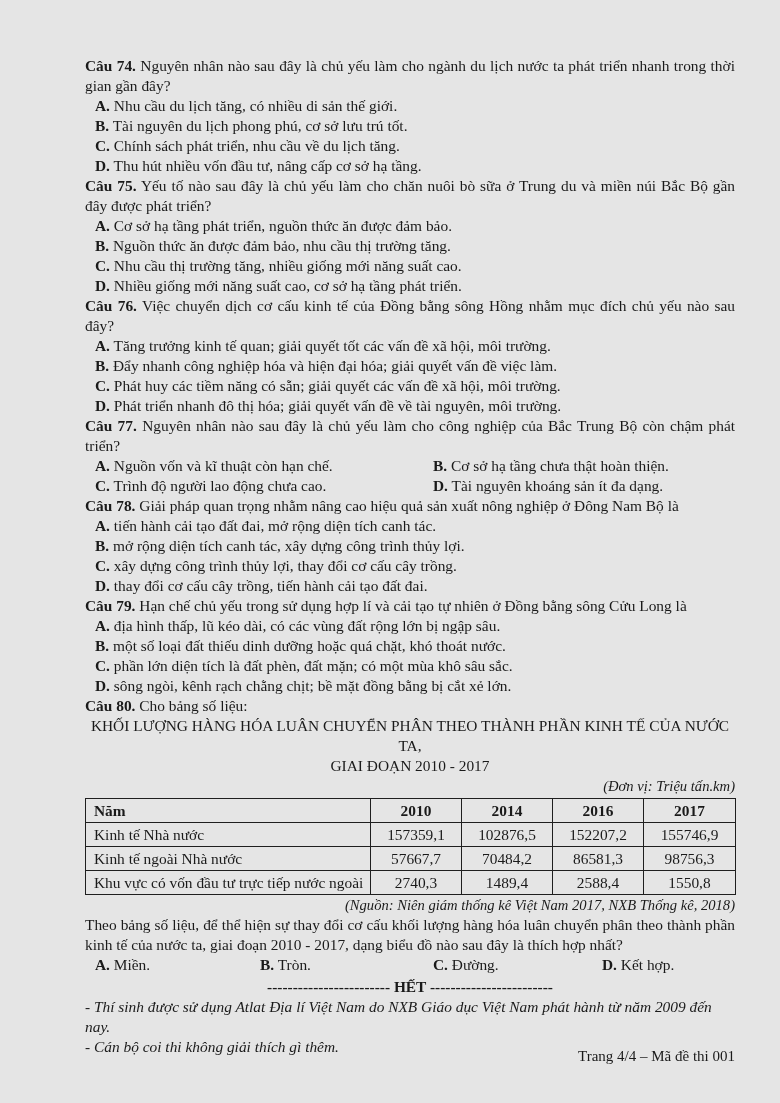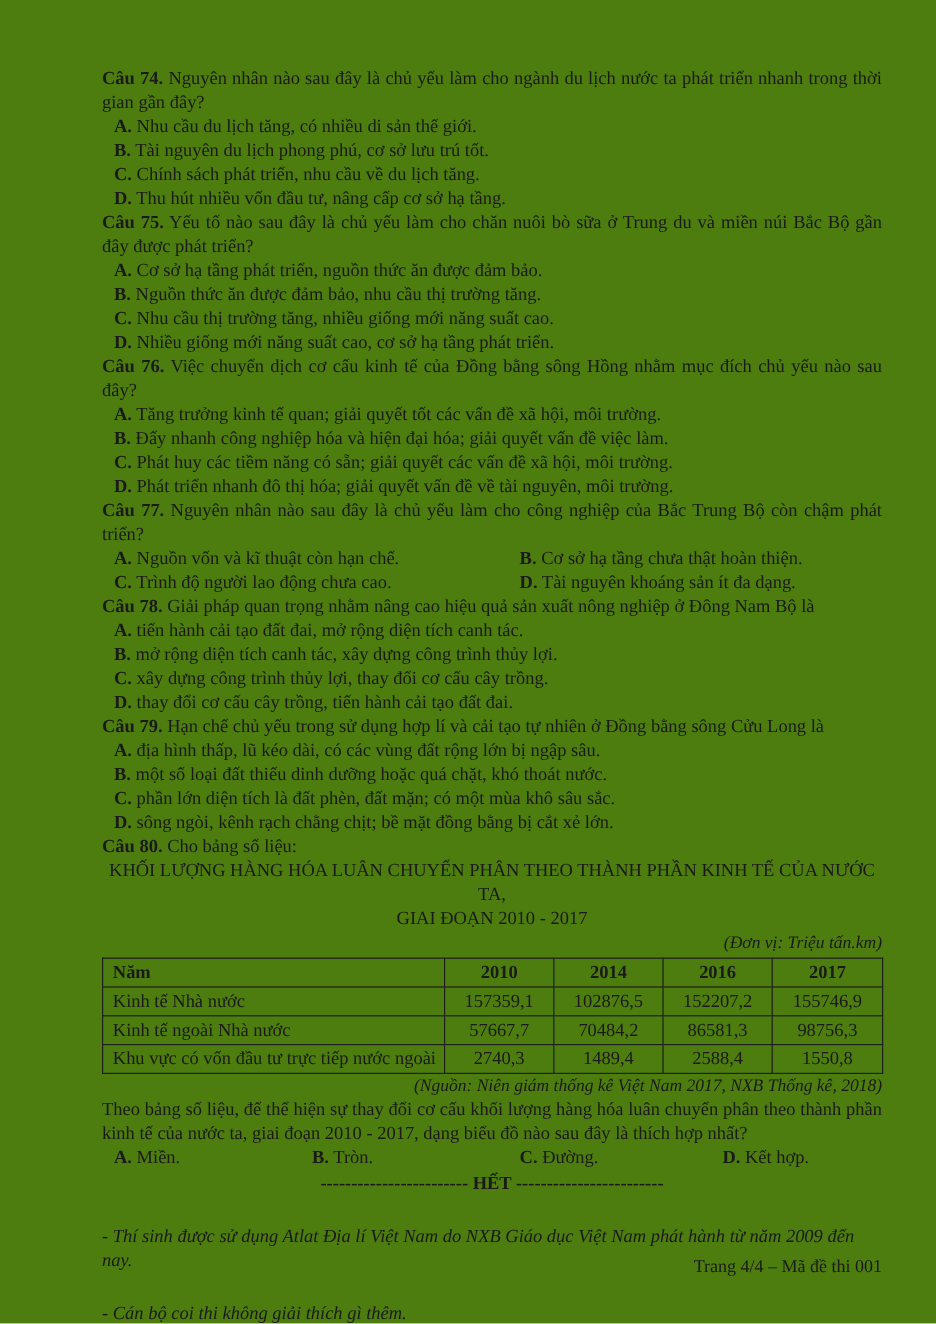--- a/index.html
+++ b/index.html
@@ -1,20 +1,20 @@
 <!DOCTYPE html>
 <html lang="vi"><head>
 <meta charset="utf-8">
 <style>
   html, body { margin: 0; padding: 0; background: #ffffff; }
   .page {
     position: relative;
     width: 780px;
     height: 1103px;
-    background: #4d7c0f;
+    background: #e5e5e5;
     font-family: "Liberation Serif", "DejaVu Serif", serif;
     color: #1a1a1a;
     font-size: 15.4px;
     line-height: 20px;
     overflow: hidden;
   }
   .content {
     position: absolute;
     left: 85px;
     top: 56px;
@@ -53,21 +53,21 @@
     height: 21px;
     font-size: 15.4px;
     overflow: hidden;
     white-space: nowrap;
   }
   th.col-label { text-align: left; font-weight: bold; }
   th.col-year { text-align: center; font-weight: bold; margin-top: 12px; }
   td.row-label { text-align: left; padding-left: 6px; }
   td.num { text-align: center; }
   .het-line { text-align: center; font-weight: bold; margin-top: 2px; }
-  .exam-note { font-style: italic; margin-top: 24px; }
+  .exam-note { font-style: italic; }
   .page-footer {
     position: absolute;
     top: 1046px;
     right: 45px;
     font-size: 15px;
   }
 </style>
 </head>
 <body>
 

